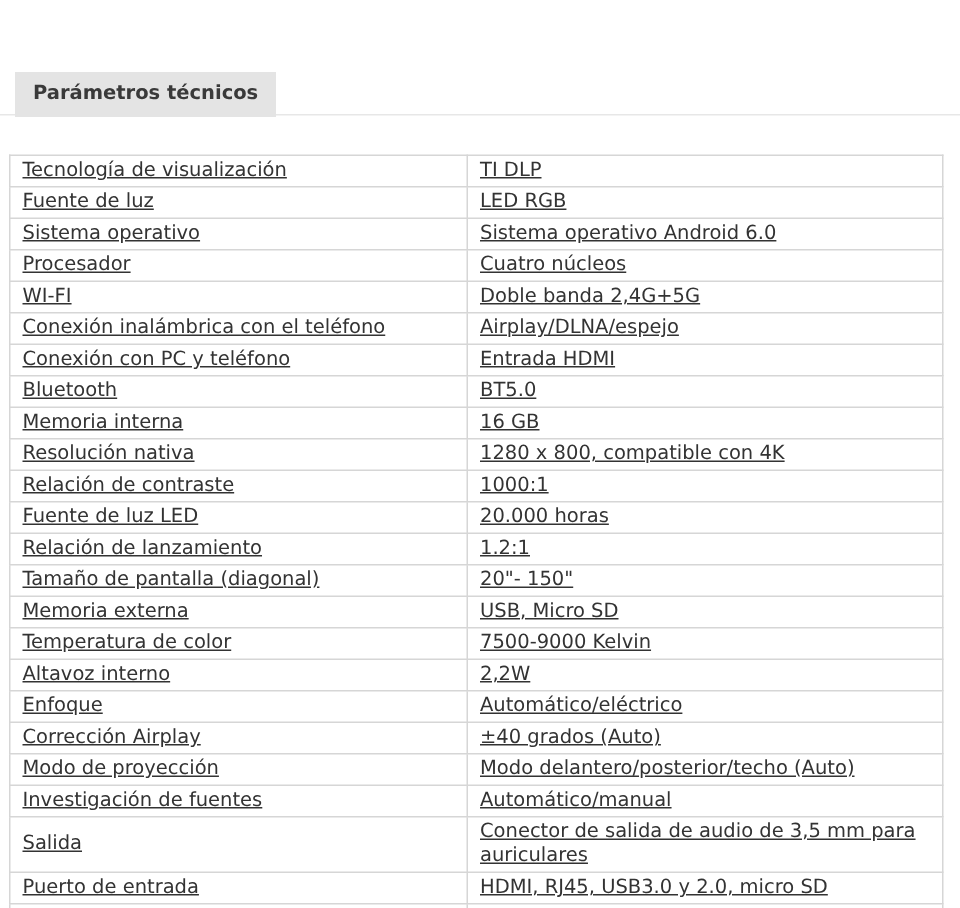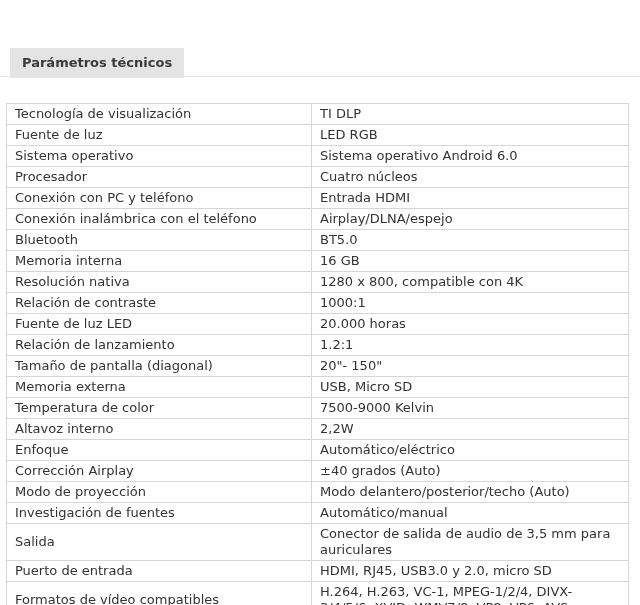--- a/index.html
+++ b/index.html
@@ -37,20 +37,21 @@
     border: 1px solid #c6c6c6;
   }
   .spec-table td {
     border: 1px solid #d6d6d6;
     font-size: 13px;
     line-height: 16px;
     padding: 2px 8px;
     vertical-align: middle;
     color: #333333;
     word-wrap: break-word;
+    text-decoration: underline;
   }
 </style>
 </head>
 <body>
 
 <div class="page">
   <div class="tabstrip">
     <div class="tab">Parámetros técnicos</div>
   </div>
 
@@ -70,26 +71,30 @@
         </tr>
         <tr>
           <td>Sistema operativo</td>
           <td>Sistema operativo Android 6.0</td>
         </tr>
         <tr>
           <td>Procesador</td>
           <td>Cuatro núcleos</td>
         </tr>
         <tr>
-          <td>Conexión con PC y teléfono</td>
-          <td>Entrada HDMI</td>
+          <td>WI-FI</td>
+          <td>Doble banda 2,4G+5G</td>
         </tr>
         <tr>
           <td>Conexión inalámbrica con el teléfono</td>
           <td>Airplay/DLNA/espejo</td>
+        </tr>
+        <tr>
+          <td>Conexión con PC y teléfono</td>
+          <td>Entrada HDMI</td>
         </tr>
         <tr>
           <td>Bluetooth</td>
           <td>BT5.0</td>
         </tr>
         <tr>
           <td>Memoria interna</td>
           <td>16 GB</td>
         </tr>
         <tr>

